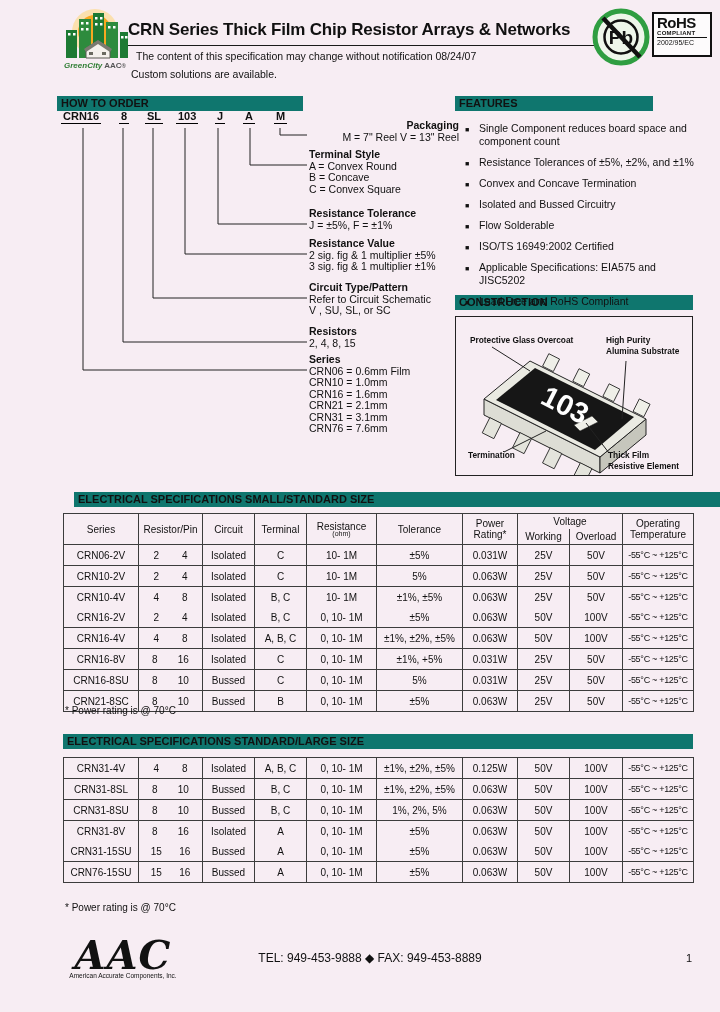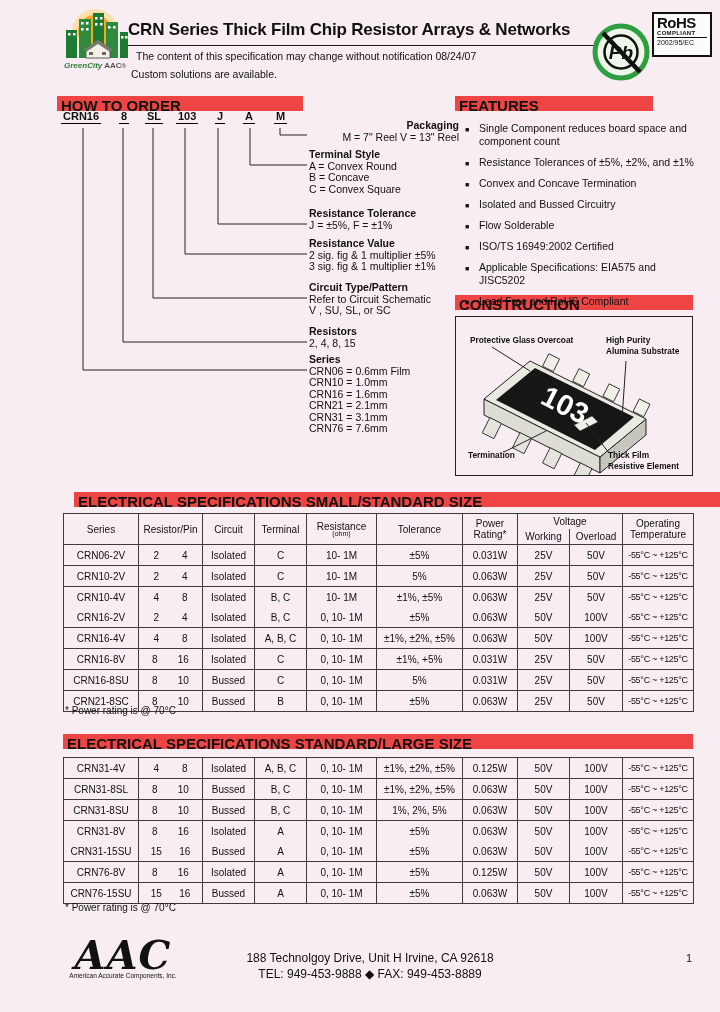--- a/index.html
+++ b/index.html
@@ -9,28 +9,28 @@
   
   .logo { position:absolute; left:56px; top:8px; width:78px; text-align:center; }
   .logo-text { font-size:8px; font-weight:bold; margin-top:-3px; white-space:nowrap; }
   .logo-text .gc { color:#2e7d32; font-style:italic; }
   .logo-text .aac { color:#555; }
   .logo-text .reg { font-size:6px; color:#555; }
   .page-title { position:absolute; left:128px; top:20px; width:480px; font-size:17px; font-weight:bold; letter-spacing:-0.2px; }
   .title-divider { position:absolute; left:128px; top:45px; width:467px; height:1px; background:#1a1a1a; }
   .subtitle { position:absolute; left:136px; top:50px; font-size:10.5px; }
   .custom-note { position:absolute; left:131px; top:68px; font-size:10.5px; }
-  .pb-badge { position:absolute; left:592px; top:23px;font-style:italic; }
+  .pb-badge { position:absolute; left:592px; top:8px; }
   .rohs-box { position:absolute; left:652px; top:12px; width:60px; height:45px; border:2px solid #111; background:#fdfbfc; box-sizing:border-box; text-align:left; padding:1px 3px; }
   .rohs-title { font-size:15px; font-weight:bold; line-height:15px; letter-spacing:-0.5px; }
   .rohs-compliant { font-size:6px; font-weight:bold; letter-spacing:0.3px; border-bottom:1px solid #111; padding-bottom:1px; }
   .rohs-directive { font-size:7px; padding-top:1px; }
 
   
-  .bar { position:absolute; height:15px; background:#ef4444; font-size:15px; font-weight:bold; padding:1px 0 0 4px; box-sizing:border-box; white-space:nowrap; }
+  .bar { position:absolute; height:15px; background:#0f766e; font-size:11px; font-weight:bold; padding:1px 0 0 4px; box-sizing:border-box; white-space:nowrap; }
   .bar-order { left:57px; top:96px; width:246px; }
   .bar-features { left:455px; top:96px; width:198px; }
   .bar-construction { left:455px; top:295px; width:238px; }
   .bar-spec1 { left:74px; top:492px; width:662px; }
   .bar-spec2 { left:63px; top:734px; width:630px; }
 
   
   .order { position:absolute; left:57px; top:108px; width:400px; height:380px; }
   .order svg.lines { position:absolute; left:0; top:0; }
   .code-part { position:absolute; top:2px; font-size:11px; font-weight:bold; border-bottom:1.5px solid #000; padding:0 2px 1px 2px; }
@@ -526,37 +526,20 @@
           <td>Bussed</td>
           <td>A</td>
           <td>0, 10- 1M</td>
           <td class="tol">±5%</td>
           <td>0.063W</td>
           <td>50V</td>
           <td>100V</td>
           <td class="temp">-55°C ~ +125°C</td>
         </tr>
         <tr>
-          <td class="al">CRN76-8V</td>
-          <td>
-            <div class="rp-in">
-              <span>8</span>
-              <span>16</span>
-            </div>
-          </td>
-          <td>Isolated</td>
-          <td>A</td>
-          <td>0, 10- 1M</td>
-          <td class="tol">±5%</td>
-          <td>0.125W</td>
-          <td>50V</td>
-          <td>100V</td>
-          <td class="temp">-55°C ~ +125°C</td>
-        </tr>
-        <tr>
           <td class="al">CRN76-15SU</td>
           <td>
             <div class="rp-in">
               <span>15</span>
               <span>16</span>
             </div>
           </td>
           <td>Bussed</td>
           <td>A</td>
           <td>0, 10- 1M</td>
@@ -568,18 +551,17 @@
         </tr>
       </tbody>
   </table>
   <div class="footnote footnote-2">* Power rating is @ 70°C</div>
 
   <div class="footer-logo">
     <div class="aac-script">AAC</div>
     <div class="aac-sub">American Accurate Components, Inc.</div>
   </div>
   <div class="footer-address">
-    <div>188 Technolgoy Drive, Unit H Irvine, CA 92618</div>
     <div>TEL: 949-453-9888 ◆ FAX: 949-453-8889</div>
   </div>
   <div class="page-number">1</div>
 
 </div>
 
 </body></html>

